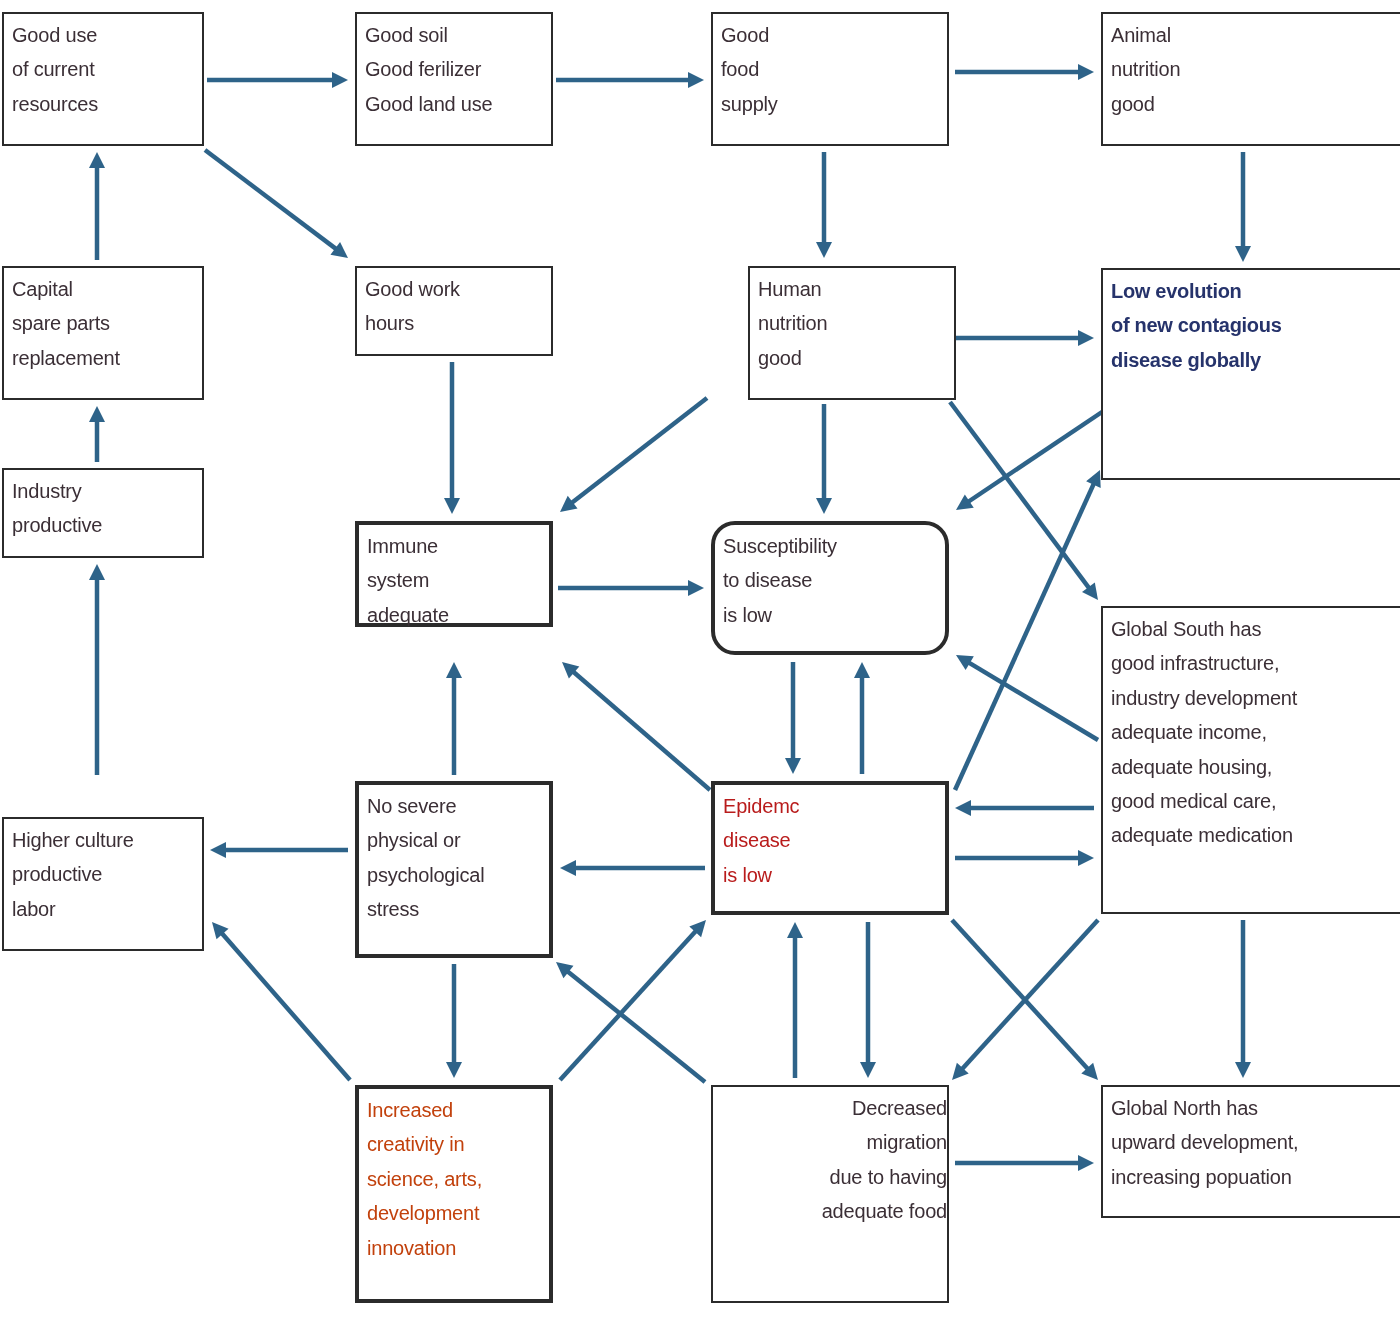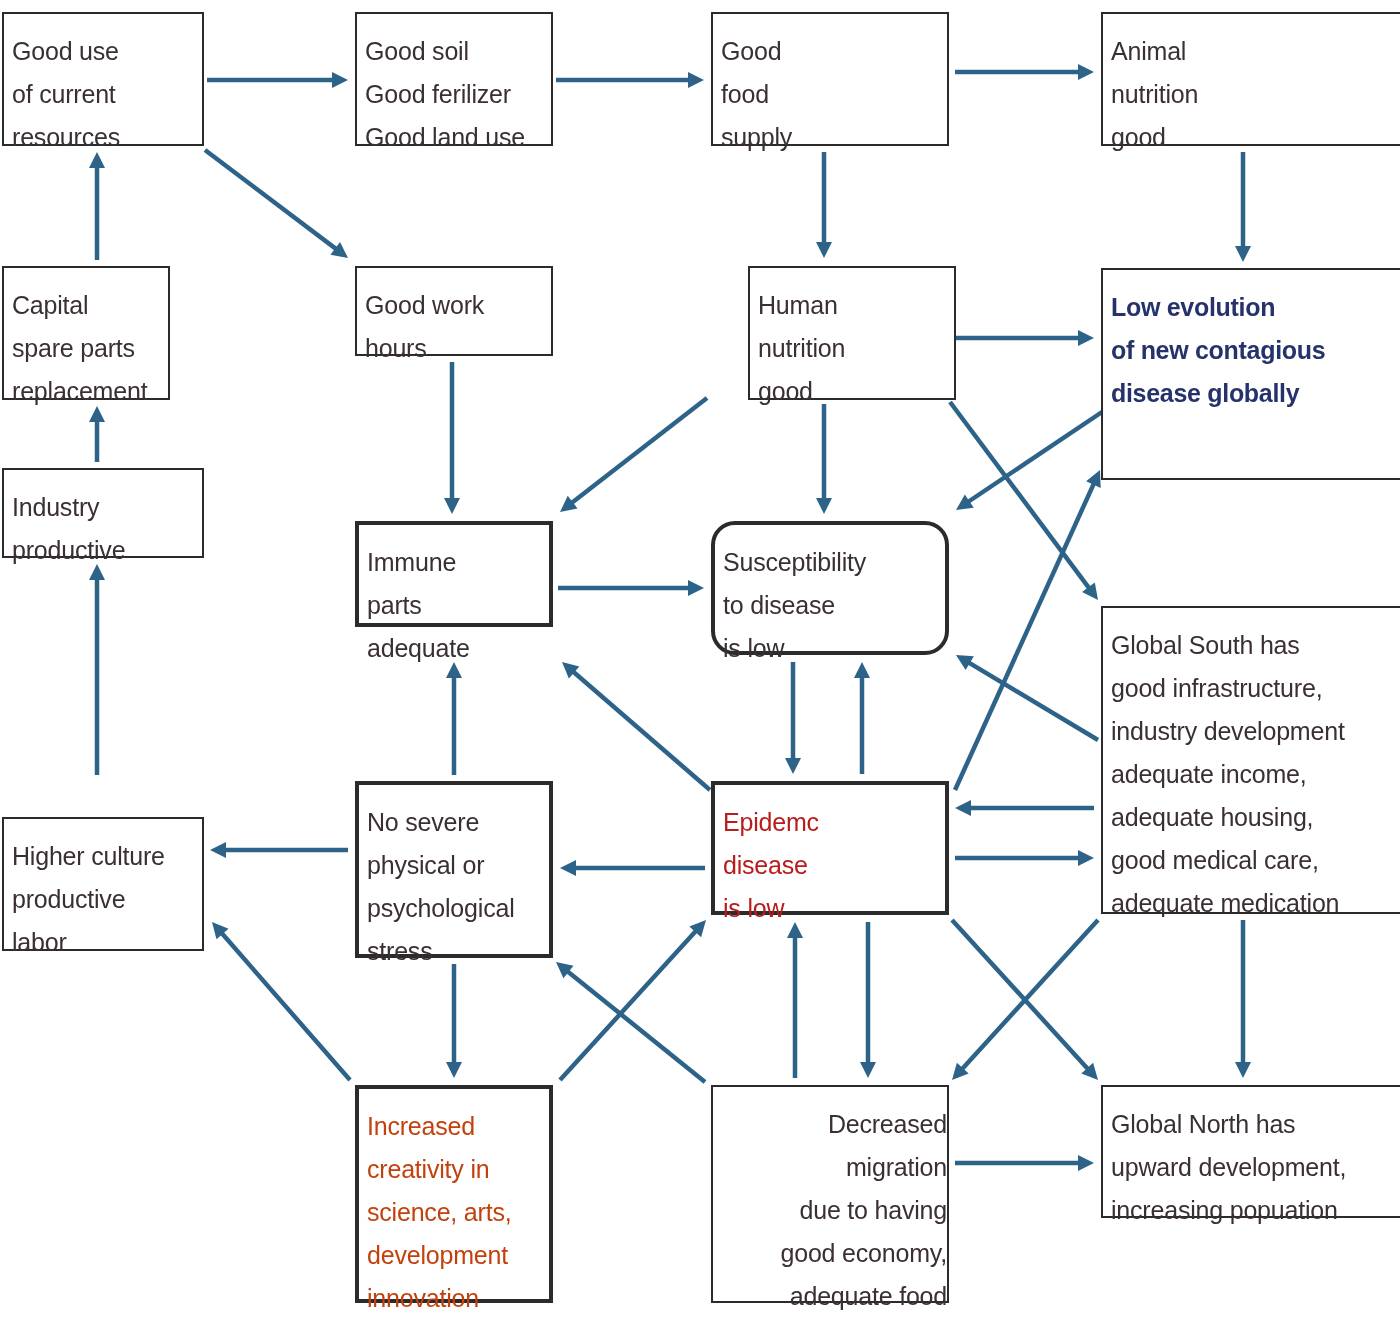--- a/index.html
+++ b/index.html
@@ -23,24 +23,24 @@
     width: 1400px;
     height: 1321px;
     pointer-events: none;
   }
   .node {
     position: absolute;
     box-sizing: border-box;
     background: #ffffff;
     border: 2px solid #2b2b2b;
     color: #3b2f36;
-    font-size: 25px;
+    font-size: 20px;
     line-height: 1.72;
     letter-spacing: -0.2px;
-    padding: 16px 0 4px 8px;
+    padding: 4px 0 4px 8px;
     z-index: 3;
   }
   .node.thick {
     border-width: 4px;
   }
   .node.highlight {
     color: #26336b;
     font-weight: bold;
     letter-spacing: -0.3px;
   }
@@ -213,21 +213,21 @@
       <div class="node" style="left: 711px; top: 12px; width: 238px; height: 134px; border-color: rgb(43, 43, 43); color: rgb(59, 47, 54);">
         <span class="ln">Good</span>
         <span class="ln">food</span>
         <span class="ln">supply</span>
       </div>
       <div class="node" style="left: 1101px; top: 12px; width: 305px; height: 134px; border-color: rgb(43, 43, 43); color: rgb(59, 47, 54);">
         <span class="ln">Animal</span>
         <span class="ln">nutrition</span>
         <span class="ln">good</span>
       </div>
-      <div class="node" style="left: 2px; top: 266px; width: 168px; height: 134px; border-color: rgb(43, 43, 43); color: rgb(59, 47, 54);">
+      <div class="node" style="left: 2px; top: 266px; width: 202px; height: 134px; border-color: rgb(43, 43, 43); color: rgb(59, 47, 54);">
         <span class="ln">Capital</span>
         <span class="ln">spare parts</span>
         <span class="ln">replacement</span>
       </div>
       <div class="node" style="left: 355px; top: 266px; width: 198px; height: 90px; border-color: rgb(43, 43, 43); color: rgb(59, 47, 54);">
         <span class="ln">Good work</span>
         <span class="ln">hours</span>
       </div>
       <div class="node" style="left: 748px; top: 266px; width: 208px; height: 134px; border-color: rgb(43, 43, 43); color: rgb(59, 47, 54);">
         <span class="ln">Human</span>
@@ -238,21 +238,21 @@
         <span class="ln">Low evolution</span>
         <span class="ln">of new contagious</span>
         <span class="ln">disease globally</span>
       </div>
       <div class="node" style="left: 2px; top: 468px; width: 202px; height: 90px; border-color: rgb(43, 43, 43); color: rgb(59, 47, 54);">
         <span class="ln">Industry</span>
         <span class="ln">productive</span>
       </div>
       <div class="node thick" style="left: 355px; top: 521px; width: 198px; height: 106px; border-color: rgb(43, 43, 43); color: rgb(59, 47, 54);">
         <span class="ln">Immune</span>
-        <span class="ln">parts</span>
+        <span class="ln">system</span>
         <span class="ln">adequate</span>
       </div>
       <div class="node thick" style="left: 711px; top: 521px; width: 238px; height: 134px; border-color: rgb(43, 43, 43); color: rgb(59, 47, 54); border-radius: 24px;">
         <span class="ln">Susceptibility</span>
         <span class="ln">to disease</span>
         <span class="ln">is low</span>
       </div>
       <div class="node" style="left: 1101px; top: 606px; width: 305px; height: 308px; border-color: rgb(43, 43, 43); color: rgb(59, 47, 54);">
         <span class="ln">Global South has</span>
         <span class="ln">good infrastructure,</span>
@@ -282,21 +282,20 @@
         <span class="ln">Increased</span>
         <span class="ln">creativity in</span>
         <span class="ln">science, arts,</span>
         <span class="ln">development</span>
         <span class="ln">innovation</span>
       </div>
       <div class="node" style="left: 711px; top: 1085px; width: 238px; height: 218px; border-color: rgb(43, 43, 43); color: rgb(59, 47, 54); text-align: right;">
         <span class="ln">Decreased</span>
         <span class="ln">migration</span>
         <span class="ln">due to having</span>
-        <span class="ln">good economy,</span>
         <span class="ln">adequate food</span>
       </div>
       <div class="node" style="left: 1101px; top: 1085px; width: 305px; height: 133px; border-color: rgb(43, 43, 43); color: rgb(59, 47, 54);">
         <span class="ln">Global North has</span>
         <span class="ln">upward development,</span>
         <span class="ln">increasing popuation</span>
       </div>
     </div>
 </div>
 

